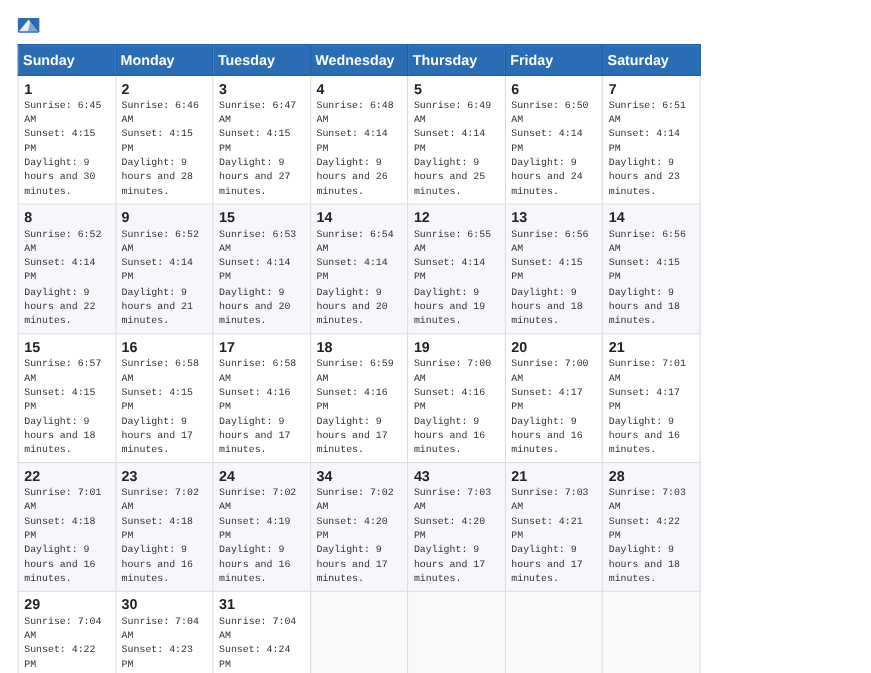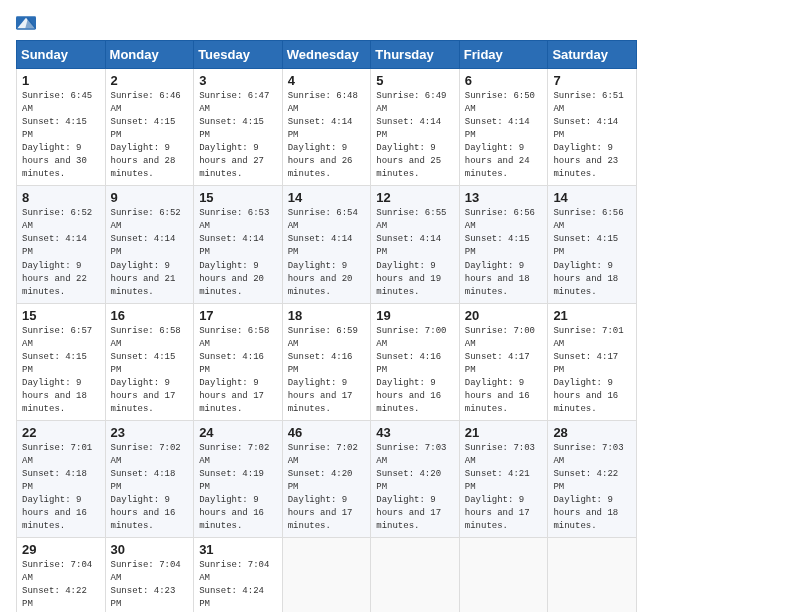--- a/index.html
+++ b/index.html
@@ -237,21 +237,21 @@
           </td>
           <td>
             <span class="day-num">23</span>
             <div class="day-detail">Sunrise: 7:02 AM<br>Sunset: 4:18 PM<br>Daylight: 9 hours and 16 minutes.</div>
           </td>
           <td>
             <span class="day-num">24</span>
             <div class="day-detail">Sunrise: 7:02 AM<br>Sunset: 4:19 PM<br>Daylight: 9 hours and 16 minutes.</div>
           </td>
           <td>
-            <span class="day-num">46</span>
+            <span class="day-num">34</span>
             <div class="day-detail">Sunrise: 7:02 AM<br>Sunset: 4:20 PM<br>Daylight: 9 hours and 17 minutes.</div>
           </td>
           <td>
             <span class="day-num">43</span>
             <div class="day-detail">Sunrise: 7:03 AM<br>Sunset: 4:20 PM<br>Daylight: 9 hours and 17 minutes.</div>
           </td>
           <td>
             <span class="day-num">21</span>
             <div class="day-detail">Sunrise: 7:03 AM<br>Sunset: 4:21 PM<br>Daylight: 9 hours and 17 minutes.</div>
           </td>

